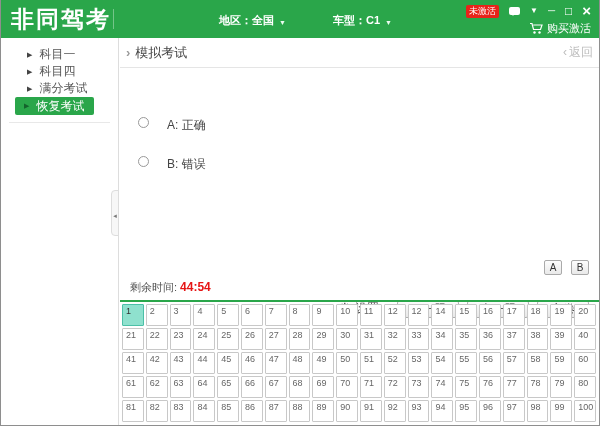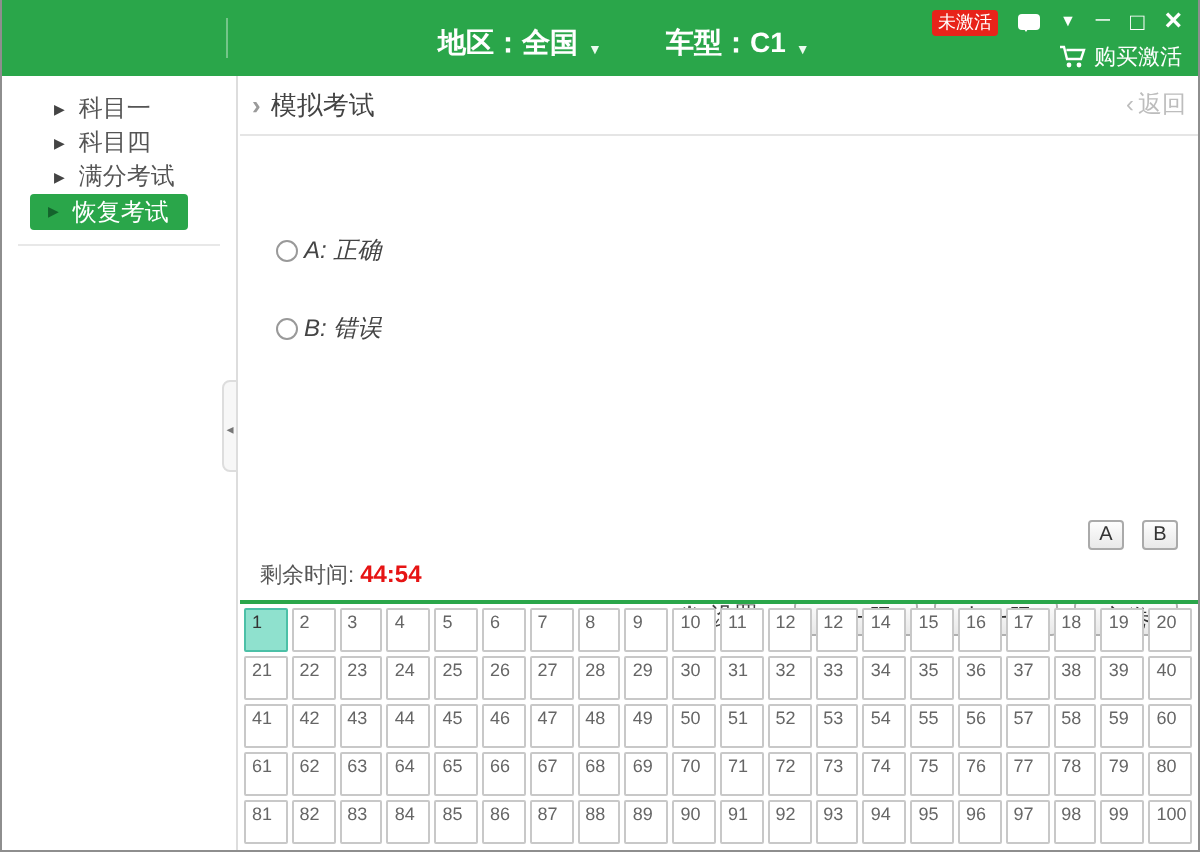--- a/index.html
+++ b/index.html
@@ -3,21 +3,21 @@
 <meta charset="utf-8">
 <style>
   html,body{margin:0;padding:0;background:#fff;font-family:"Liberation Sans","DejaVu Sans",sans-serif;}
   .app{position:relative;width:600px;height:426px;box-sizing:border-box;border:1px solid #8e8e8e;border-top:none;overflow:hidden;background:#fff;}
 
   
   .topbar{position:absolute;top:0;left:0;right:0;height:38px;background:#2aa64a;}
   .logo{position:absolute;left:10px;top:3px;font-size:23px;font-weight:bold;color:#fff;letter-spacing:2px;line-height:32px;}
   .vdiv{position:absolute;left:112px;top:9px;width:1px;height:20px;background:rgba(255,255,255,.35);}
   .subtitle{position:absolute;left:122px;top:10px;font-size:15px;font-weight:bold;color:#0f7e34;}
-  .hsel{position:absolute;top:13px;display:flex;align-items:center;gap:5px;color:#fff;font-size:14px;font-weight:bold;cursor:default;}
+  .hsel{position:absolute;top:13px;display:flex;align-items:center;gap:5px;color:#fff;font-size:11px;font-weight:bold;cursor:default;}
   .hsel.region{left:218px;}
   .hsel.cartype{left:332px;}
   .chev::before{content:"▼";font-size:7px;color:#eafbef;}
   .win-controls{position:absolute;right:8px;top:4px;display:flex;align-items:center;gap:10px;height:14px;}
   .badge{background:#e8231a;color:#fff;font-size:9px;padding:1px 3px;border-radius:2px;line-height:11px;}
   .wc{color:#fff;line-height:12px;display:inline-flex;align-items:center;}
   .wc-chat{width:11px;height:8px;background:#fff;border-radius:2px;position:relative;}
   .wc-chat::after{content:"";position:absolute;left:2px;bottom:-4px;border:3px solid transparent;border-top-color:#fff;border-left-width:2px;border-right-width:2px;}
   .wc-skin::before{content:"▼";font-size:8px;}
   .wc-min::before{content:"─";font-size:10px;font-weight:bold;}
@@ -68,21 +68,21 @@
 
   
   .main{position:absolute;top:38px;left:119px;right:0;bottom:0;background:#fff;}
   .sec-header{height:29px;line-height:29px;border-bottom:1px solid #e5e5e5;padding:0 6px;display:flex;justify-content:space-between;font-size:13px;color:#444;}
   .crumb-arrow::before{content:"›";color:#9a9a9a;font-weight:bold;margin-right:5px;}
   .back{color:#bdbdbd;font-size:12px;cursor:default;}
   .back-arrow::before{content:"‹";margin-right:2px;}
   .question-area{position:absolute;top:30px;left:0;right:0;height:190px;padding:16px 6px 0 18px;box-sizing:border-box;}
   .q-text{font-size:12px;color:#333;white-space:nowrap;}
   .q-prefix{margin-right:2px;}
-  .option{display:flex;align-items:center;gap:3px;font-size:12px;color:#444;margin-top:22px;cursor:default;font-style:italic;}
+  .option{display:flex;align-items:flex-start;gap:18px;font-size:12px;color:#444;margin-top:22px;cursor:default;}
   .option.first{margin-top:33px;}
   .radio{width:11px;height:11px;border:1px solid #999;border-radius:50%;background:#fff;box-sizing:border-box;flex:none;}
   .ab-row{position:absolute;right:10px;top:222px;display:flex;gap:9px;}
   .ab-btn{width:18px;height:15px;font-size:10px;color:#333;background:linear-gradient(#fdfdfd,#e9e9e9);border:1px solid #aaa;border-radius:2px;padding:0;line-height:13px;font-family:inherit;}
   .controls-row{position:absolute;left:0;right:0;top:238px;height:22px;padding:0 10px;display:flex;justify-content:space-between;align-items:center;box-sizing:border-box;}
   .time{font-size:11px;color:#555;}
   .time-value{color:#e61414;font-weight:bold;font-size:12px;margin-left:3px;margin-top:16px;}
   .right-controls{display:flex;align-items:center;gap:8px;margin-top:43px;}
   .settings{display:flex;align-items:center;gap:4px;font-size:12px;color:#444;margin-right:10px;cursor:default;}
   .gear::before{content:"⚙";font-size:14px;color:#555;line-height:12px;}
@@ -92,20 +92,21 @@
   .grid{position:absolute;left:2px;right:3px;top:266px;display:grid;grid-template-columns:repeat(20,1fr);gap:2px;}
   .cell{height:22px;border:1px solid #c8c8c8;border-radius:1px;background:#fff;font-size:9px;color:#666;padding:1px 0 0 3px;box-sizing:border-box;cursor:default;}
   .cell.current{background:#8fe1ce;border-color:#4cc0a7;color:#333;}
 </style>
 </head>
 <body>
 
 <div class="app">
 
   <header class="topbar">
+    <div class="logo">非同驾考</div>
     <div class="vdiv"></div>
     <div class="hsel region">
       <span>地区：全国</span>
       <span class="chev"></span>
     </div>
     <div class="hsel cartype">
       <span>车型：C1</span>
       <span class="chev"></span>
     </div>
     <div class="win-controls">

